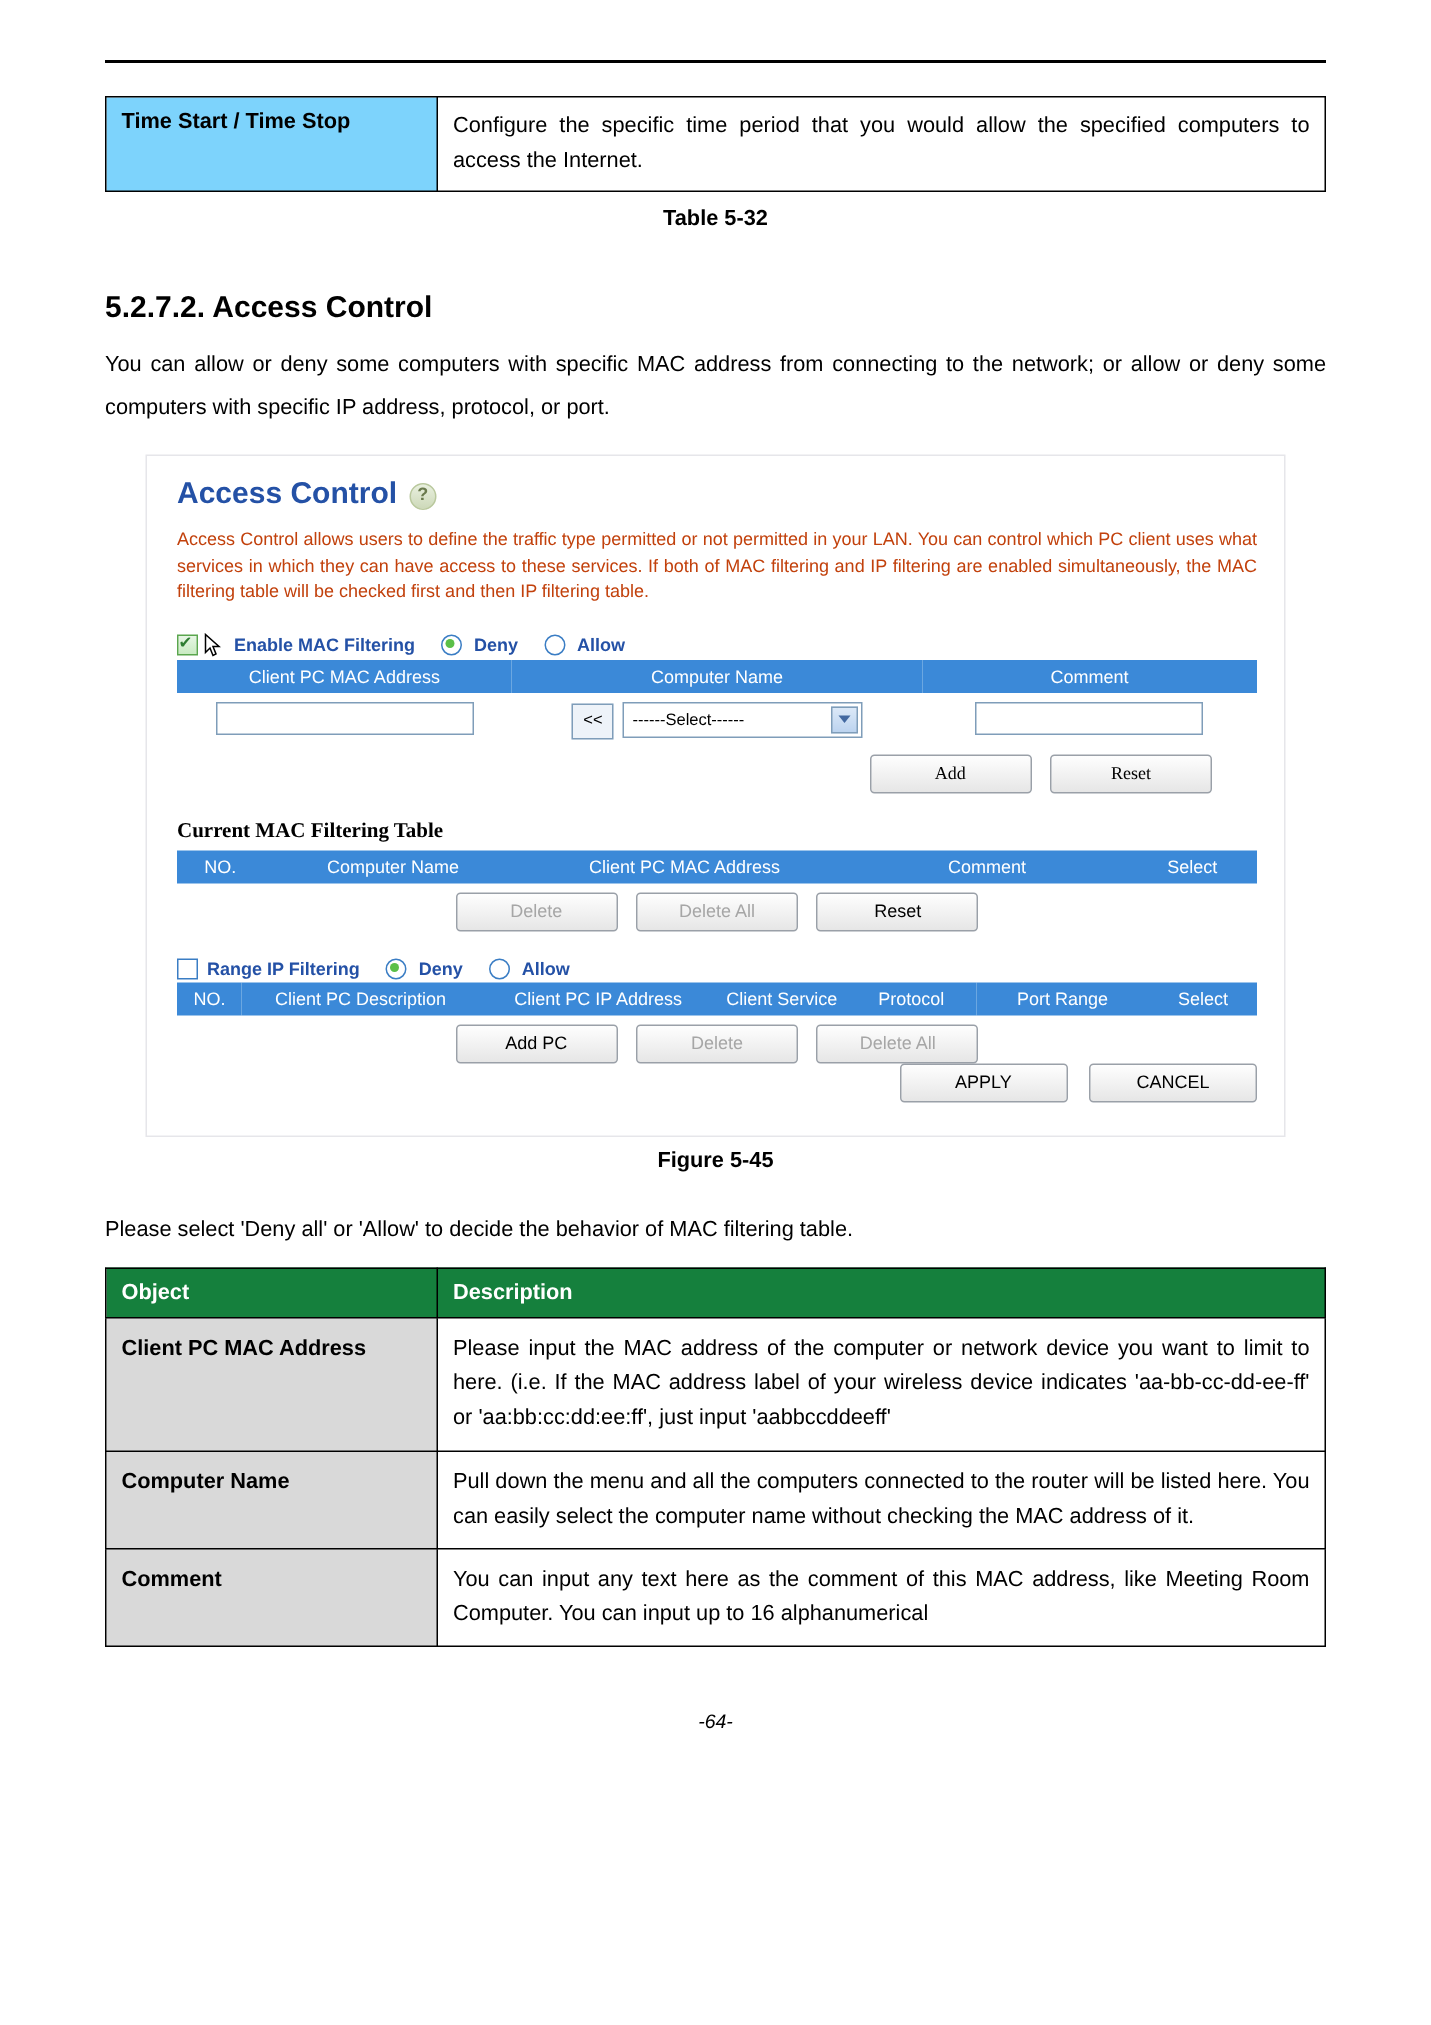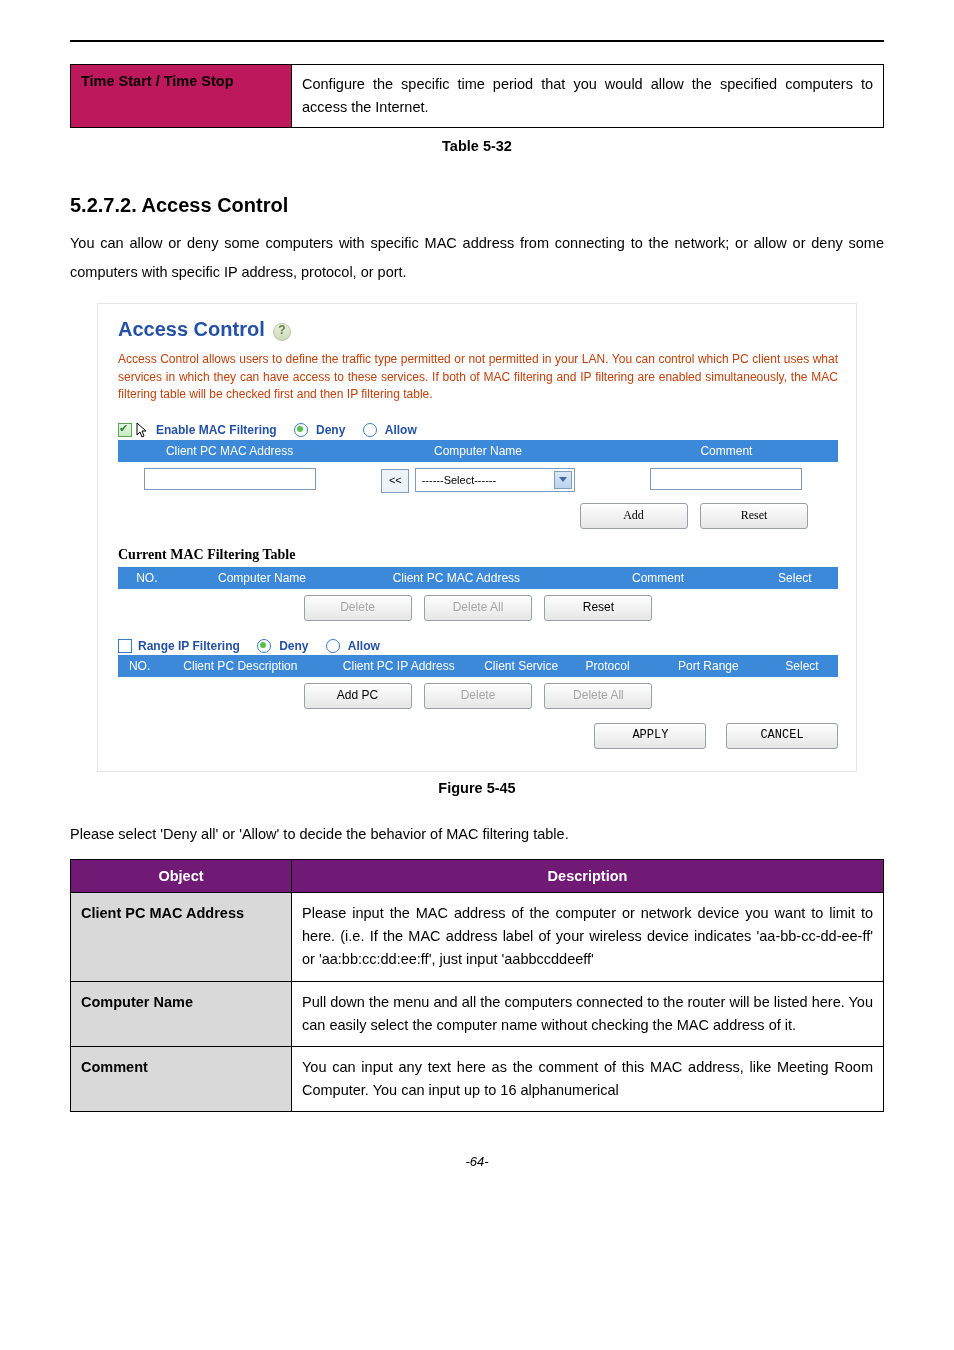--- a/index.html
+++ b/index.html
@@ -26,21 +26,21 @@
   }
   table.bordered th, table.bordered td {
     border: 1px solid #000;
     padding: 8px 10px;
     font-size: 14.5px;
     vertical-align: top;
     text-align: left;
   }
   table.bordered td:first-child {
     width: 200px;
-    background: #be185d;
+    background: #7dd3fc;
     font-weight: bold;
   }
   .tbl-caption {
     text-align: center;
     font-weight: bold;
     font-size: 14.5px;
     margin: 10px 0 40px 0;
   }
   .section-num {
     font-size: 20px;
@@ -224,47 +224,47 @@
   }
   .wbtn.disabled { color: #a6a6a6; }
   .btn-row-right { text-align: right; padding-right: 30px; margin-top: 4px; }
   .btn-row-right .wbtn { margin-left: 8px; font-family: Liberation Serif, serif; }
   .sub-heading {
     font-family: "Times New Roman", serif;
     font-weight: bold;
     font-size: 14px;
     margin: 18px 0 4px 0;
   }
-  .apply-row { text-align: right; margin-top: 14px; font-family: Liberation Mono, monospace; }
+  .apply-row { text-align: right; margin-top: 0; }
   .apply-row .wbtn { margin-left: 10px; min-width: 90px; }
 
   .fig-caption {
     text-align: center;
     font-weight: bold;
     font-size: 14.5px;
     margin: 8px 0 24px 0;
   }
   .para-heading {
     font-weight: bold;
     font-size: 14.5px;
     margin-bottom: 6px;
   }
 
   table.obj {
     border-collapse: collapse;
     width: 100%;
     font-size: 14.5px;
   }
   table.obj th {
-    background: #701a75;
+    background: #15803d;
     color: #fff;
     font-weight: bold;
     padding: 8px 10px;
     border: 1px solid #000;
-    text-align: center;
+    text-align: left;
   }
   table.obj td {
     border: 1px solid #000;
     padding: 9px 10px;
     vertical-align: top;
     text-align: justify;
     line-height: 1.6;
   }
   table.obj td.lcol {
     width: 200px;

